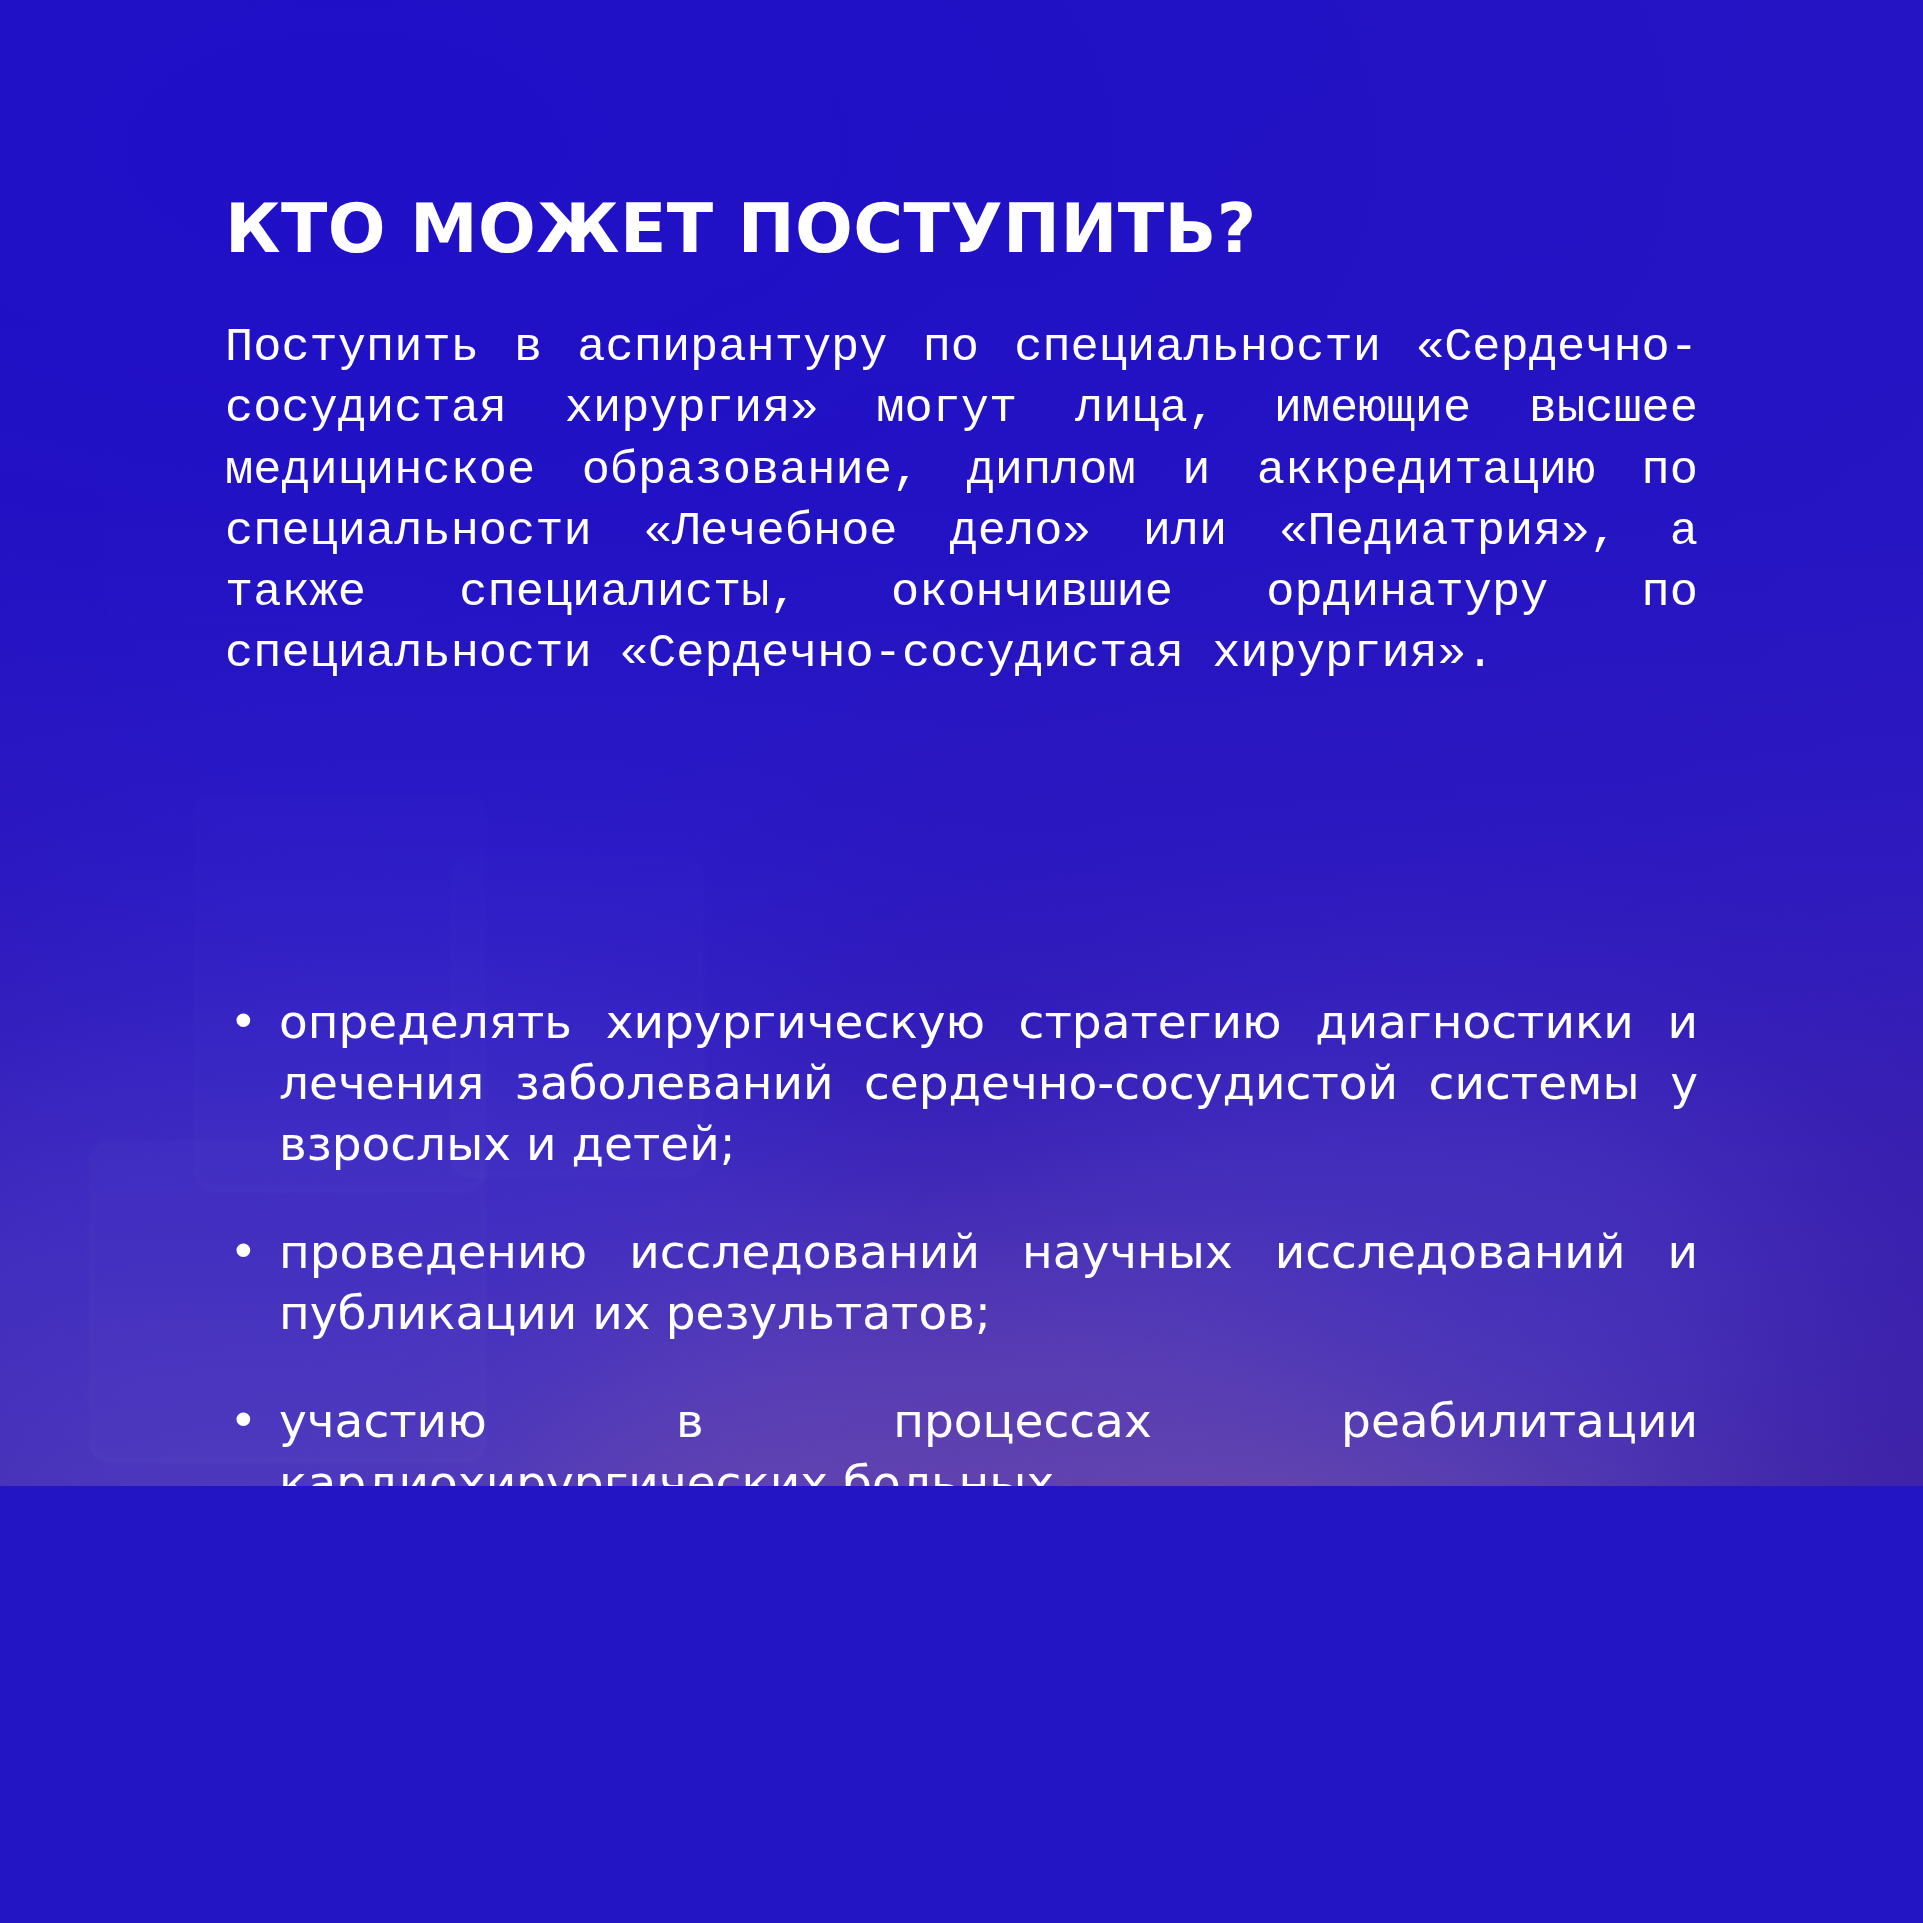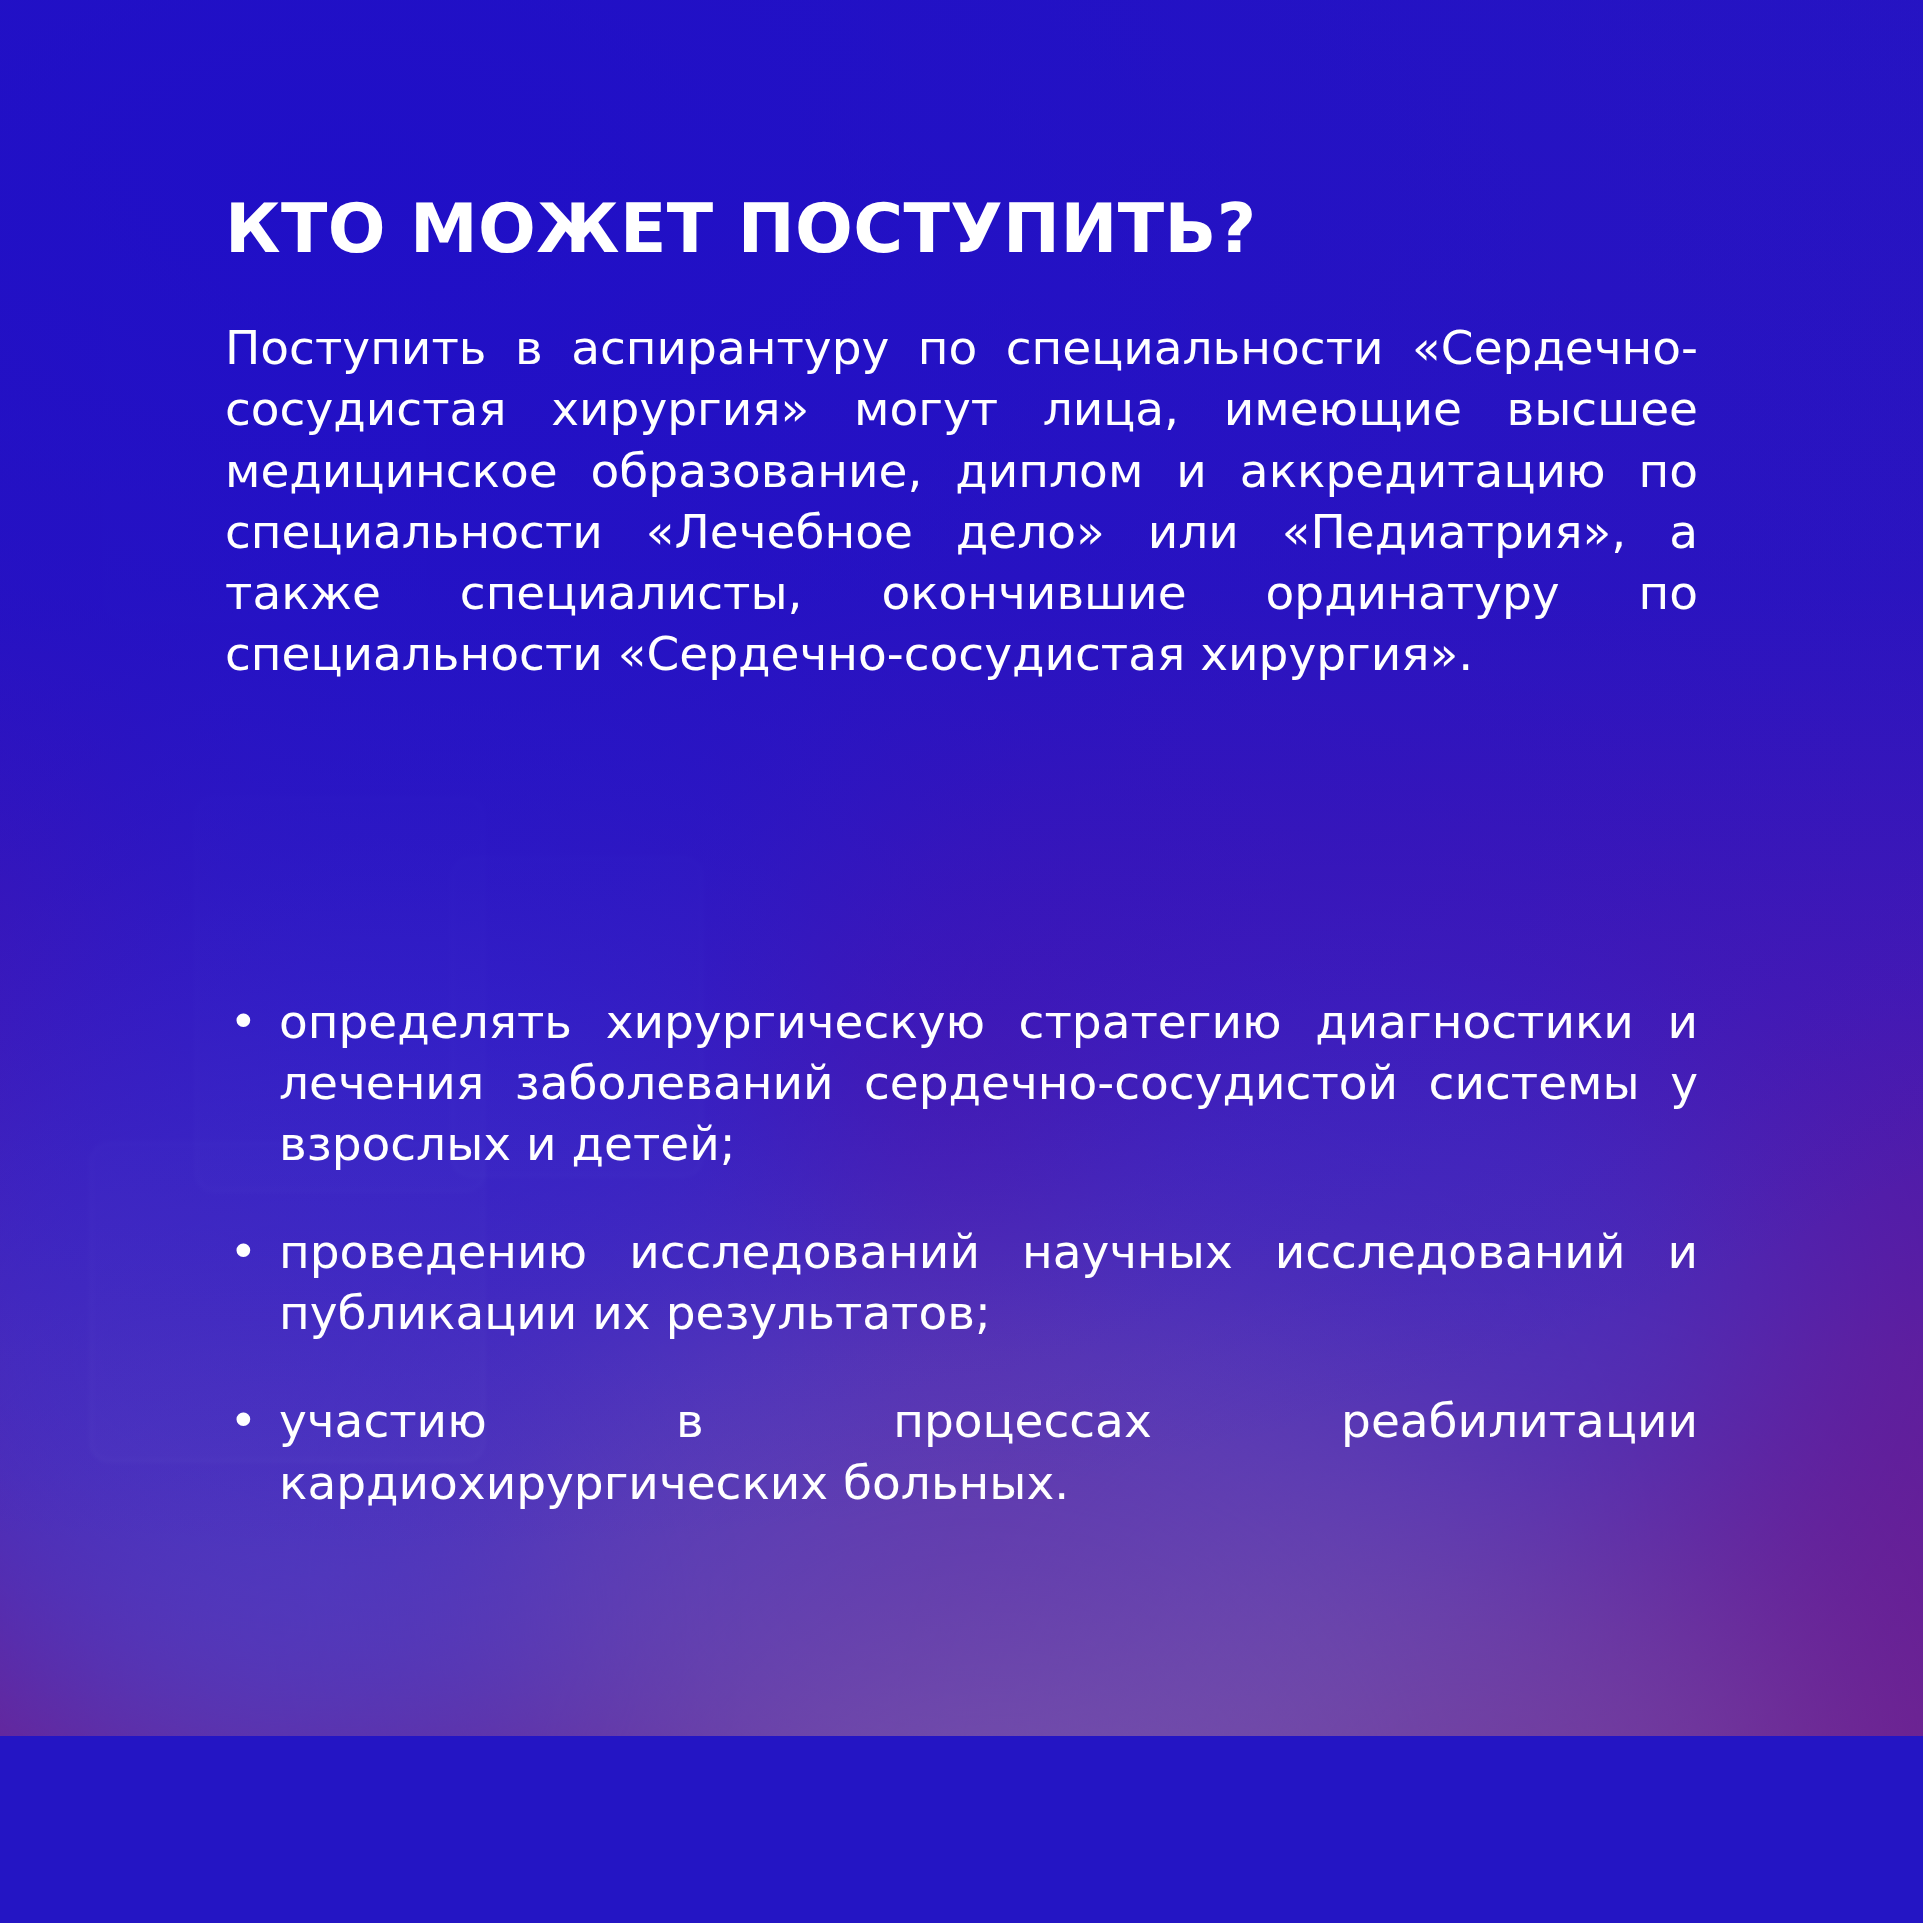--- a/index.html
+++ b/index.html
@@ -11,23 +11,23 @@
     width: 1924px;
     height: 1924px;
     overflow: hidden;
     font-family: "DejaVu Sans", "Liberation Sans", sans-serif;
     background: #2415c4;
   }
 
   .slide {
     position: relative;
     width: 1924px;
-    height: 1736px;
+    height: 1486px;
     overflow: hidden;
-    background: #be185d;
+    background: #4c1d95;
   }
 
   
   .photo-layer {
     position: absolute;
     inset: 0;
     overflow: hidden;
   }
   .blob {
     position: absolute;
@@ -93,20 +93,21 @@
   p.body-text {
     margin: 0;
     padding-top: 54px;
     font-size: 47px;
     line-height: 1.30;
     font-weight: 400;
     text-align: justify;
     text-justify: inter-word;
     hyphens: manual;
     width: 1473px;
+    font-family: Liberation Mono, monospace;
   }
 
   ul.learn-list {
     list-style: none;
     margin: 0;
     padding: 59px 0 0 0;
     width: 1473px;
   }
   ul.learn-list li {
     position: relative;

